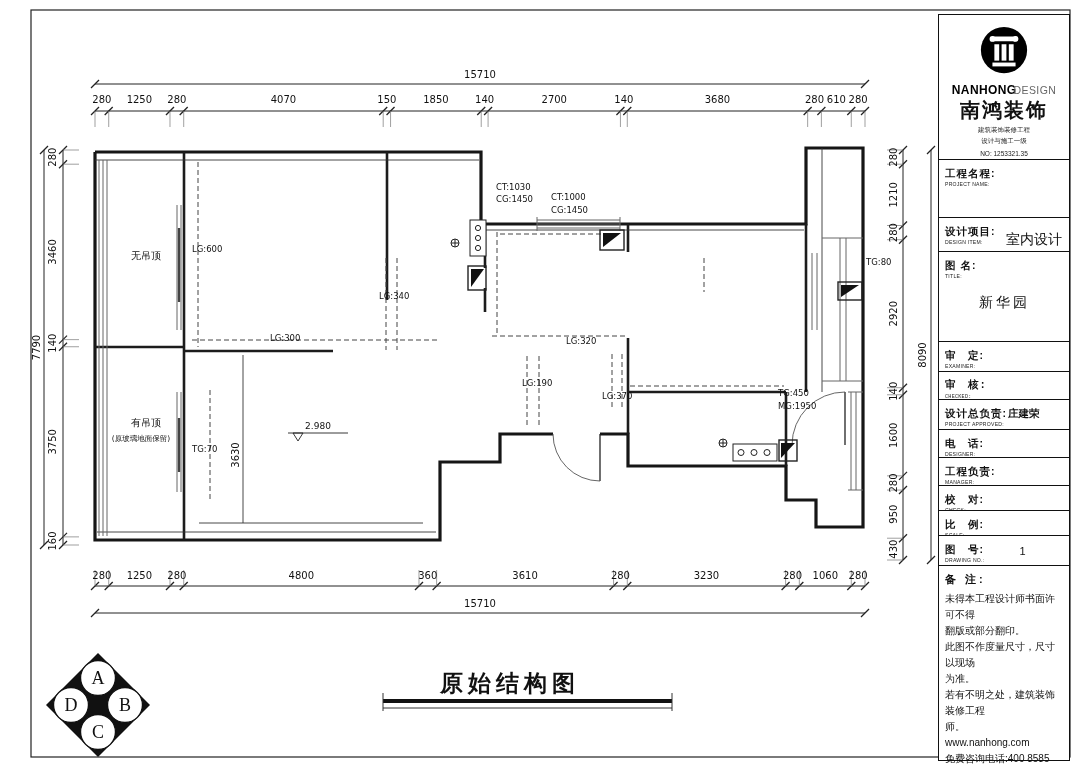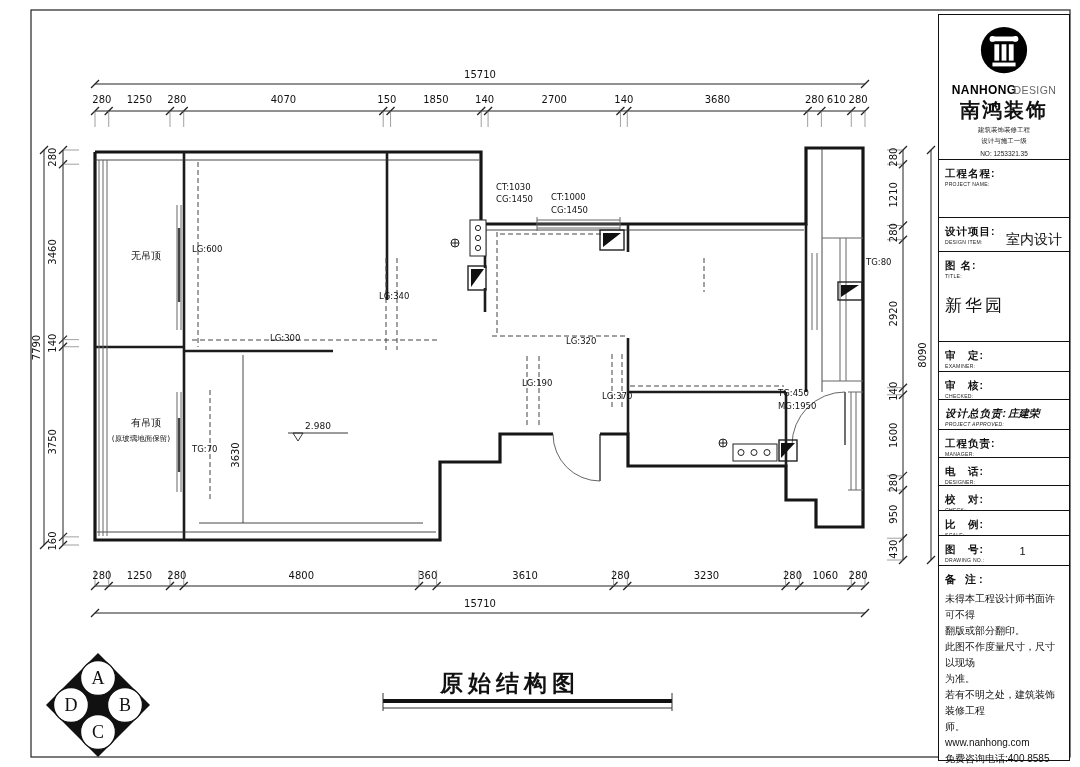--- a/index.html
+++ b/index.html
@@ -16,21 +16,21 @@
   .logo-en .ds{color:#666;font-size:10.5px;margin-left:-3px;}
   .cn-name{font-size:20px;font-weight:700;letter-spacing:2px;margin-top:0px;}
   .cert{font-size:6.5px;color:#222;line-height:1.7;}
   .cert.no{margin-top:2px;}
   .tb-row{border-top:1.4px solid #111;box-sizing:border-box;position:relative;
           padding:3px 5px 0 6px;overflow:hidden;}
   .tb-cn{font-size:10.5px;font-weight:600;letter-spacing:1px;}
   .tb-en{display:block;font-size:6px;color:#222;letter-spacing:0.3px;
          transform:scale(.85);transform-origin:left top;margin-top:1px;white-space:nowrap;}
   .vp-right{position:absolute;right:7px;top:13px;font-size:14px;}
-  .vp-title{display:block;margin-top:14px;font-size:17px;letter-spacing:3px;}
+  .vp-title{display:block;text-align:center;margin-top:14px;font-size:14px;letter-spacing:3px;}
   .vp-inline{font-size:10.5px;font-weight:600;margin-left:1px;}
   .vp-num{position:absolute;left:62%;top:9px;font-size:11px;}
   #tb-notes{border-top:1.4px solid #111;flex:1;padding:6px 5px 4px 6px;box-sizing:border-box;}
   .note-label{font-size:11px;font-weight:600;letter-spacing:3px;margin-bottom:4px;}
   .note-line{font-size:10px;line-height:1.6;color:#111;}
   .note-line.phone{margin-top:0;}
 </style>
 </head>
 <body>
 
@@ -344,24 +344,24 @@
     <div class="cn-name">南鸿装饰</div>
     <div class="cert">建筑装饰装修工程</div>
     <div class="cert">设计与施工一级</div>
     <div class="cert no">NO: 1253321.35</div>
   </div>
   <div id="tb-rows">
       <div class="tb-row" style="height: 58px;"><span class="tb-cn">工程名程:</span><span class="tb-en">PROJECT NAME:</span></div>
       <div class="tb-row" style="height: 34px;"><span class="tb-cn">设计项目:</span><span class="tb-en">DESIGN ITEM:</span><span class="vp-right">室内设计</span></div>
       <div class="tb-row" style="height: 90px;"><span class="tb-cn">图 名:</span><span class="tb-en">TITLE:</span><span class="vp-title">新华园</span></div>
       <div class="tb-row" style="height: 30px;"><span class="tb-cn">审　定:</span><span class="tb-en">EXAMINER:</span></div>
-      <div class="tb-row" style="height: 28px;"><span class="tb-cn">审　核:</span><span class="tb-en">CHECKED:</span></div>
-      <div class="tb-row" style="height: 30px; font-style: italic;"><span class="tb-cn">设计总负责:</span><span class="vp-inline">庄建荣</span><span class="tb-en">PROJECT APPROVED:</span></div>
+      <div class="tb-row" style="height: 28px; font-family: Liberation Mono, monospace;"><span class="tb-cn">审　核:</span><span class="tb-en">CHECKED:</span></div>
+      <div class="tb-row" style="height: 30px;"><span class="tb-cn">设计总负责:</span><span class="vp-inline">庄建荣</span><span class="tb-en">PROJECT APPROVED:</span></div>
+      <div class="tb-row" style="height: 28px;"><span class="tb-cn">电　话:</span><span class="tb-en">DESIGNER:</span></div>
       <div class="tb-row" style="height: 28px;"><span class="tb-cn">工程负责:</span><span class="tb-en">MANAGER:</span></div>
-      <div class="tb-row" style="height: 28px;"><span class="tb-cn">电　话:</span><span class="tb-en">DESIGNER:</span></div>
       <div class="tb-row" style="height: 25px;"><span class="tb-cn">校　对:</span><span class="tb-en">CHECK:</span></div>
       <div class="tb-row" style="height: 25px;"><span class="tb-cn">比　例:</span><span class="tb-en">SCALE:</span></div>
       <div class="tb-row" style="height: 30px;"><span class="tb-cn">图　号:</span><span class="tb-en">DRAWING NO.:</span><span class="vp-num">1</span></div>
     </div>
   <div id="tb-notes">
     <div class="note-label">备 注:</div>
     <div id="note-lines">
         <div class="note-line">未得本工程设计师书面许可不得</div>
         <div class="note-line">翻版或部分翻印。</div>
         <div class="note-line">此图不作度量尺寸，尺寸以现场</div>

